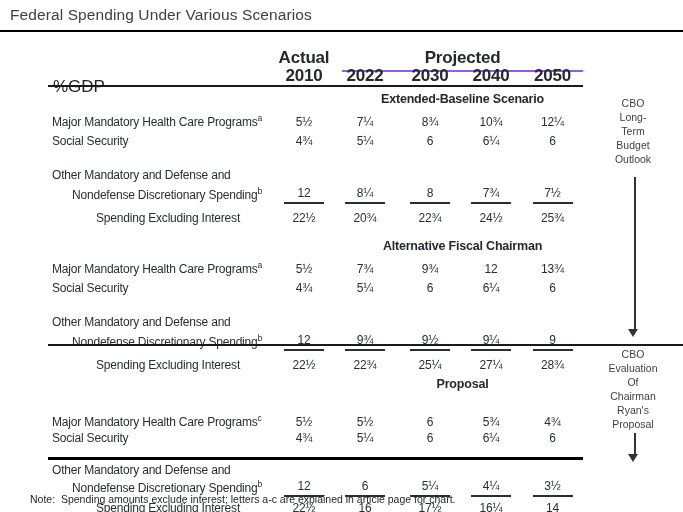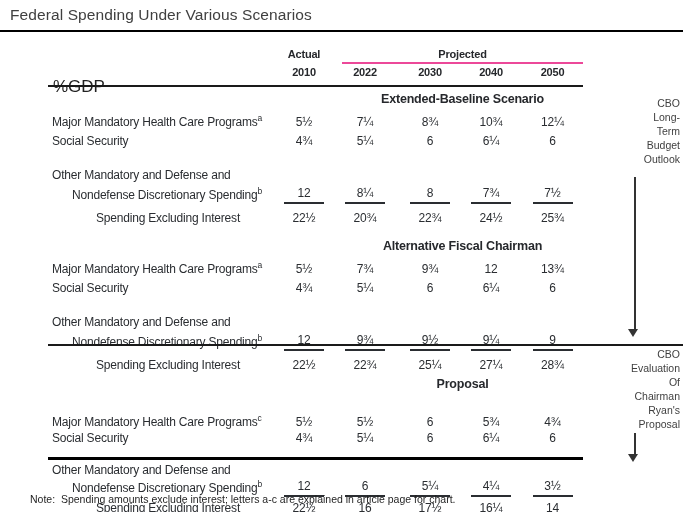--- a/index.html
+++ b/index.html
@@ -9,26 +9,26 @@
   }
   .title {
     position:absolute; left:10px; top:6px; font-size:15.5px; color:#404040;
     letter-spacing:0.1px; white-space:nowrap;
   }
   .title-rule { position:absolute; left:0; top:30px; width:683px; height:2px; background:#000; }
 
   
   .table-area { position:absolute; left:48px; top:44px; width:535px; }
   .gdp-label { position:absolute; left:5px; top:33px; font-size:17px; color:#222; }
-  .hdr { font-weight:bold; font-size:11px; letter-spacing:-0.2px; color:#26282c; text-align:center; }
+  .hdr { font-weight:bold; font-size:17px; letter-spacing:-0.2px; color:#26282c; text-align:center; }
   .actual-label  { position:absolute; left:230px; top:4px;  width:52px; }
   .actual-year   { position:absolute; left:230px; top:22px; width:52px; }
   .projected-label {
     position:absolute; left:294px; top:4px; width:241px;
-    border-bottom:2px solid #ec4899; padding-bottom:2px;
+    border-bottom:2px solid #8b5cf6; padding-bottom:2px;
   }
   .yr0 { position:absolute; left:282px; top:22px; width:70px; }
   .yr1 { position:absolute; left:352px; top:22px; width:60px; }
   .yr2 { position:absolute; left:412px; top:22px; width:62px; }
   .yr3 { position:absolute; left:474px; top:22px; width:61px;text-align:center; }
   .head-rule { position:absolute; left:0; top:41px; width:535px; height:2px; background:#1a1a1a; }
 
   .sections { position:absolute; left:0; top:48px; width:535px; }
   .sec-head { height:18px; }
   .sec-head span {
@@ -62,21 +62,21 @@
     display:inline-block; min-width:40px; text-align:center;
     border-bottom:2px solid #2a2d31; padding-bottom:2px;
   }
 
   .divider-rule { position:absolute; left:48px; top:344px; width:635px; height:2px; background:#1a1a1a; }
   .bottom-rule  { position:absolute; left:48px; top:457px; width:535px; height:2.5px; background:#000; }
 
   
   .ann-col { position:absolute; left:586px; top:0; width:94px; }
   .ann-text {
-    position:absolute; left:0; width:94px; text-align:right;
+    position:absolute; left:0; width:94px; text-align:center;
     font-size:10.5px; line-height:14px; color:#3f3f3f; letter-spacing:0;
   }
   .ann-1 { top:96px; }
   .ann-2 { top:347px; }
   .arrow { position:absolute; left:46px; }
   .arrow .shaft { width:1.5px; background:#333; margin:0 auto; }
   .arrow .head {
     width:0; height:0; margin-left:-4.2px;
     border-left:5px solid transparent; border-right:5px solid transparent;
     border-top:8px solid #333;

